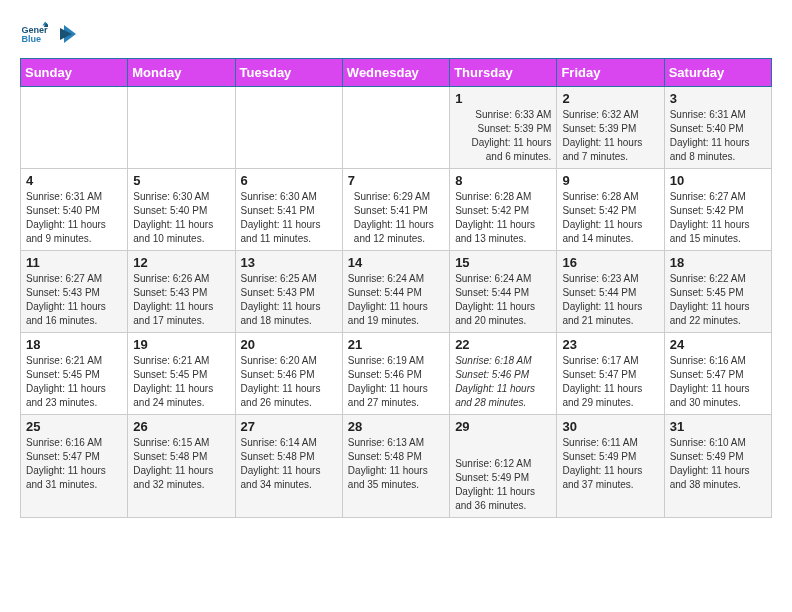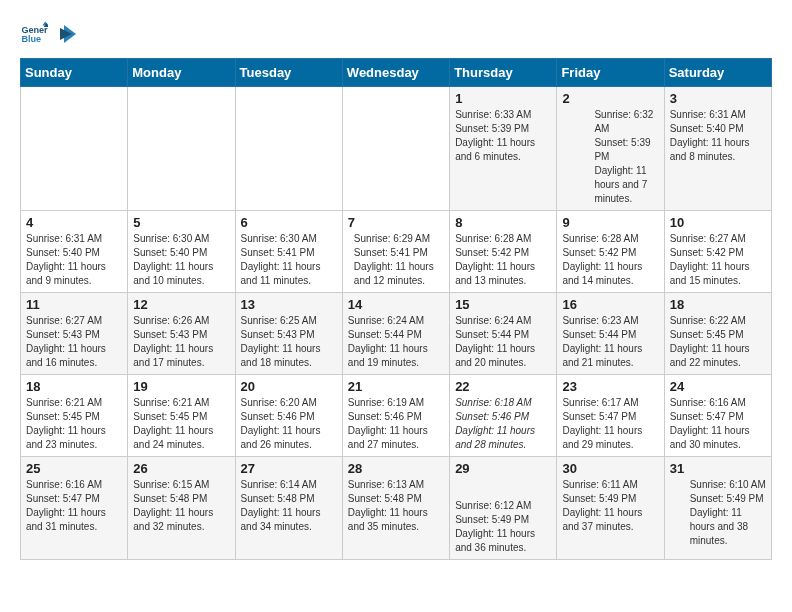--- a/index.html
+++ b/index.html
@@ -36,21 +36,21 @@
     .subtitle {
       font-size: 16px;
       color: #333;
     }
     table {
       width: 100%;
       border-collapse: collapse;
       table-layout: fixed;
     }
     thead th {
-      background-color: #0369a1;
+      background-color: #d946ef;
       color: #fff;
       font-size: 13px;
       font-weight: bold;
       padding: 6px 4px;
       text-align: left;
       border: 1px solid #2471a3;
     }
     tbody td {
       border: 1px solid #ccc;
       vertical-align: top;
@@ -120,27 +120,27 @@
       </tr>
   </thead>
   <tbody id="calendar-body">
   <tr>
         <td class="empty-cell"></td>
         <td class="empty-cell"></td>
         <td class="empty-cell"></td>
         <td class="empty-cell"></td>
         <td>
           <span class="day-number">1</span>
-          <div class="cell-content" style="white-space: pre-line;">Sunrise: 6:33 AM
+          <div class="cell-content" style="white-space: pre-line; text-align: right;">Sunrise: 6:33 AM
 Sunset: 5:39 PM
 Daylight: 11 hours and 6 minutes.</div>
         </td>
         <td>
           <span class="day-number">2</span>
-          <div class="cell-content" style="white-space: pre-line; margin-left: 32px;">Sunrise: 6:32 AM
+          <div class="cell-content" style="white-space: pre-line;">Sunrise: 6:32 AM
 Sunset: 5:39 PM
 Daylight: 11 hours and 7 minutes.</div>
         </td>
         <td>
           <span class="day-number">3</span>
           <div class="cell-content" style="white-space: pre-line;">Sunrise: 6:31 AM
 Sunset: 5:40 PM
 Daylight: 11 hours and 8 minutes.</div>
         </td>
       </tr>
@@ -308,19 +308,19 @@
 Daylight: 11 hours and 36 minutes.</div>
         </td>
         <td>
           <span class="day-number">30</span>
           <div class="cell-content" style="white-space: pre-line;">Sunrise: 6:11 AM
 Sunset: 5:49 PM
 Daylight: 11 hours and 37 minutes.</div>
         </td>
         <td>
           <span class="day-number">31</span>
-          <div class="cell-content" style="white-space: pre-line; margin-left: 20px;">Sunrise: 6:10 AM
+          <div class="cell-content" style="white-space: pre-line;">Sunrise: 6:10 AM
 Sunset: 5:49 PM
 Daylight: 11 hours and 38 minutes.</div>
         </td>
       </tr>
     </tbody>
 </table>
 
 </body></html>

